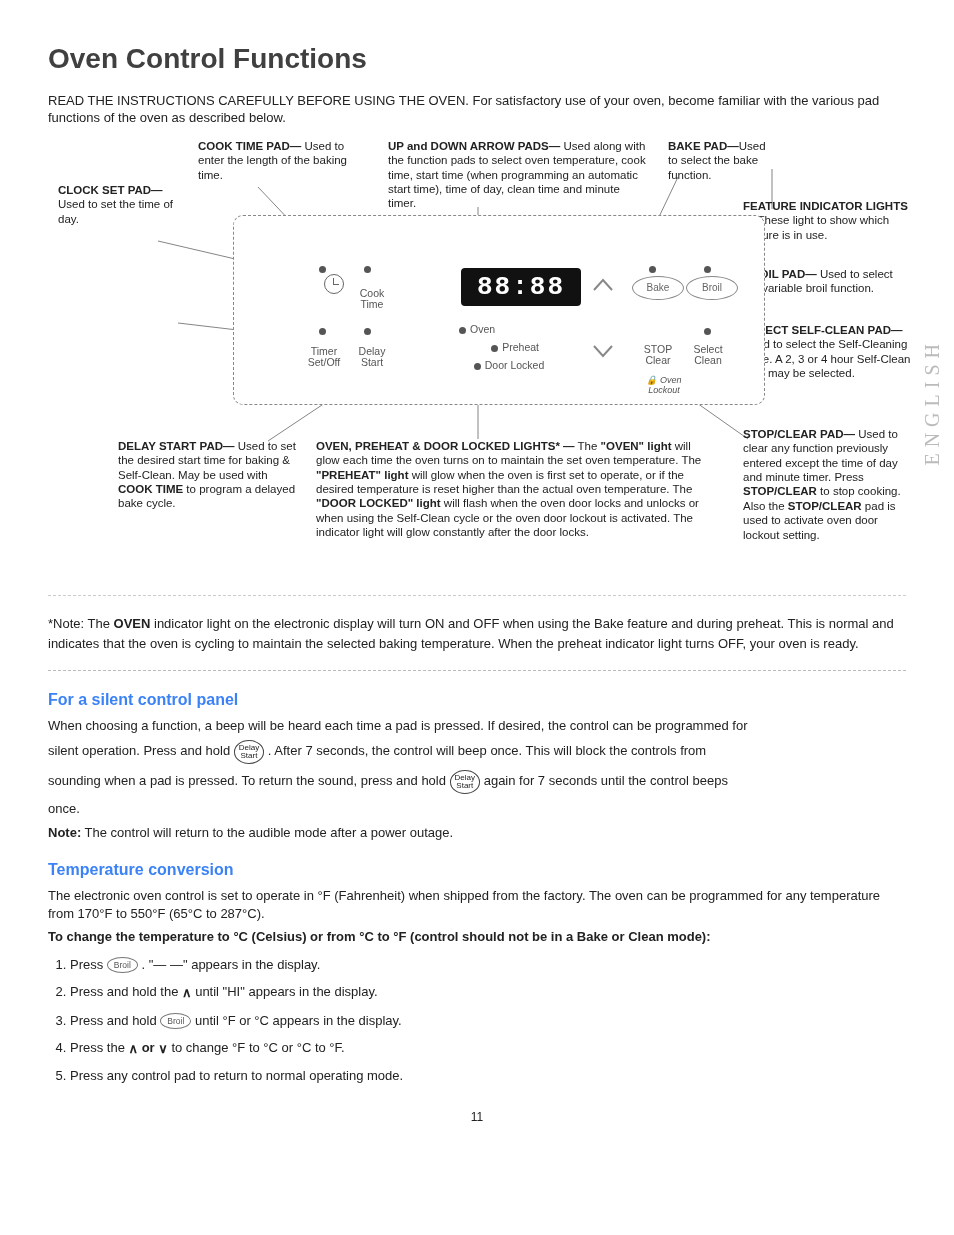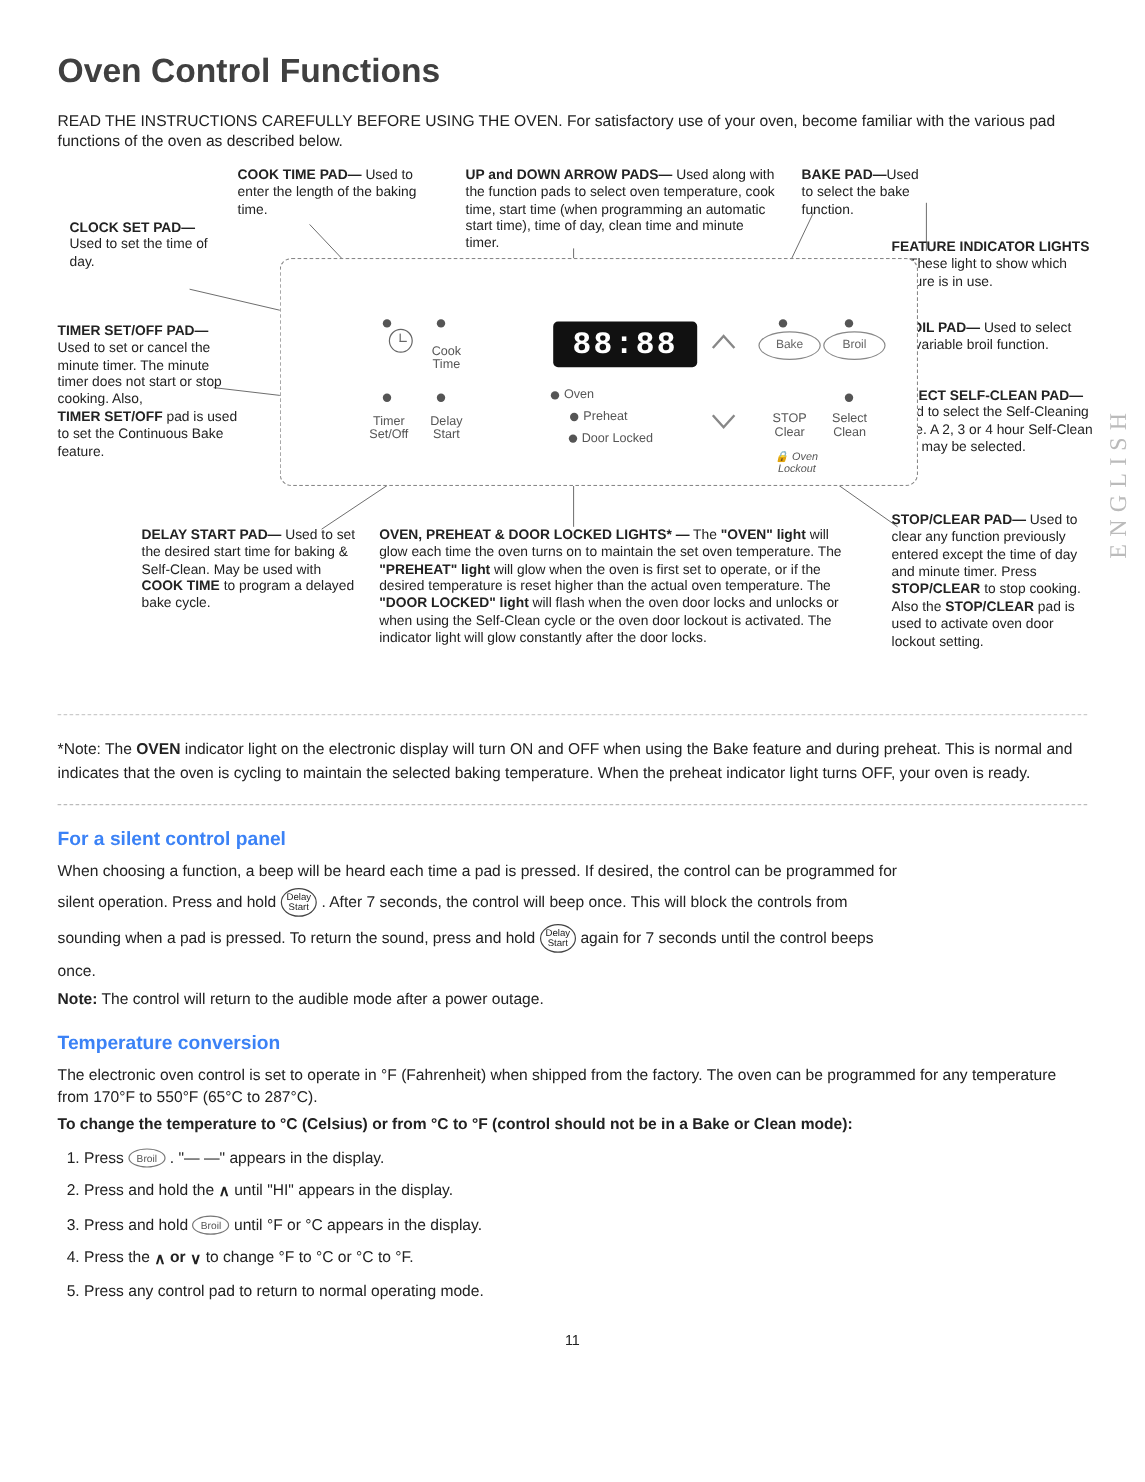--- a/index.html
+++ b/index.html
@@ -149,23 +149,20 @@
       <line x1="724" y1="30" x2="724" y2="70"></line>
     </g>
   </svg>
 
   <div class="callout" style="left:150px;top:0;width:150px;">
     <b>COOK TIME PAD—</b><span> Used to enter the length of the baking time.</span>
   </div>
   <div class="callout" style="left:10px;top:44px;width:120px;">
     <b>CLOCK SET PAD—</b><span> Used to set the time of day.</span>
   </div>
-  <div class="callout" style="left:0;top:130px;width:150px;">
-    <b>TIMER SET/OFF PAD—</b><span> Used to set or cancel the minute timer. The minute timer does not start or stop cooking. Also, </span><br><b>TIMER SET/OFF</b><span> pad is used to set the Continuous Bake feature.</span>
-  </div>
   <div class="callout" style="left:70px;top:300px;width:180px;">
     <b>DELAY START PAD—</b><span> Used to set the desired start time for baking &amp; Self-Clean. May be used with </span><b>COOK TIME</b><span> to program a delayed bake cycle.</span>
   </div>
 
   <div class="callout" style="left:340px;top:0;width:260px;">
     <b>UP and DOWN ARROW PADS—</b><span> Used along with the function pads to select oven temperature, cook time, start time (when programming an automatic start time), time of day, clean time and minute timer.</span>
   </div>
 
   <div class="callout" style="left:620px;top:0;width:100px;">
     <b>BAKE PAD—</b><span>Used to select the bake function.</span>
@@ -198,21 +195,21 @@
     <span class="indic" style="left:470px;top:112px;"></span>
 
     <div class="clock-icon"></div>
     <div class="panel-label" style="left:118px;top:72px;width:40px;">Cook<br>Time</div>
     <div class="panel-label" style="left:70px;top:130px;width:40px;">Timer<br>Set/Off</div>
     <div class="panel-label" style="left:118px;top:130px;width:40px;">Delay<br>Start</div>
 
     <div class="display">88:88</div>
 
     <div class="panel-label" style="left:225px;top:108px;width:80px;text-align:left;"><span class="bullet-dot"></span><span>Oven</span></div>
-    <div class="panel-label" style="left:225px;top:126px;width:80px;text-align:center;"><span class="bullet-dot"></span><span>Preheat</span></div>
+    <div class="panel-label" style="left:225px;top:126px;width:80px;text-align:right;"><span class="bullet-dot"></span><span>Preheat</span></div>
     <div class="panel-label" style="left:225px;top:144px;width:100px;text-align:center;"><span class="bullet-dot"></span><span>Door Locked</span></div>
 
     <svg class="arrow-svg" style="left:358px;top:60px;" width="22" height="18">
           <polyline points="2,14 11,4 20,14" stroke="#888" stroke-width="2" fill="none"></polyline>
         </svg>
     <svg class="arrow-svg" style="left:358px;top:126px;" width="22" height="18">
           <polyline points="2,4 11,14 20,4" stroke="#888" stroke-width="2" fill="none"></polyline>
         </svg>
 
     <div class="pad-oval" style="left:398px;top:60px;">Bake</div>

